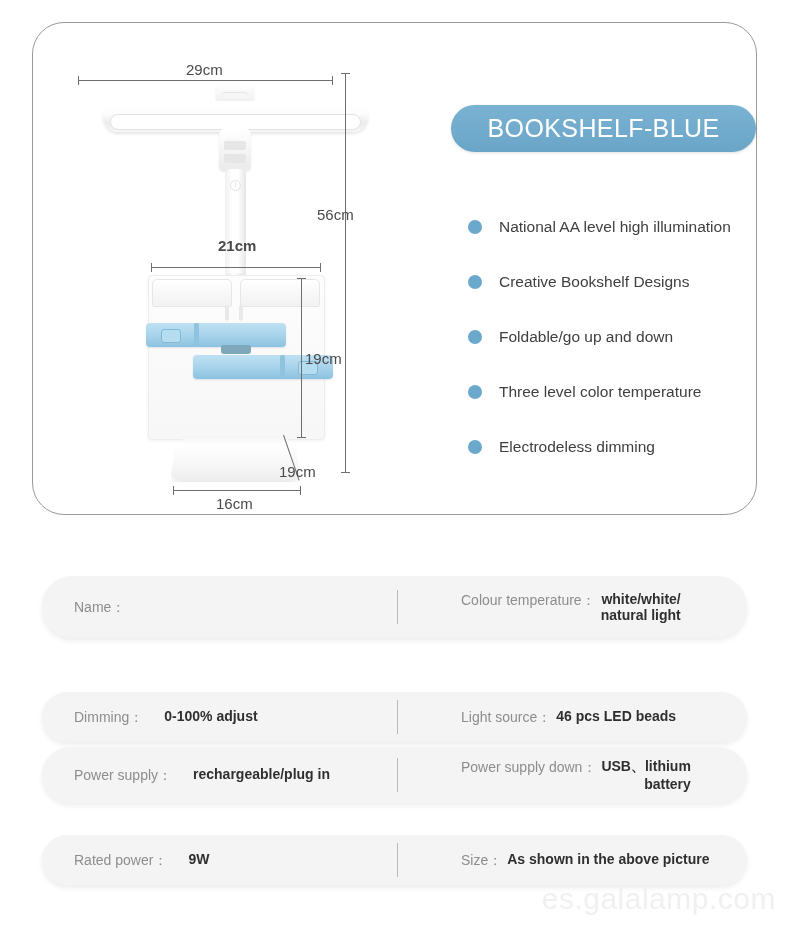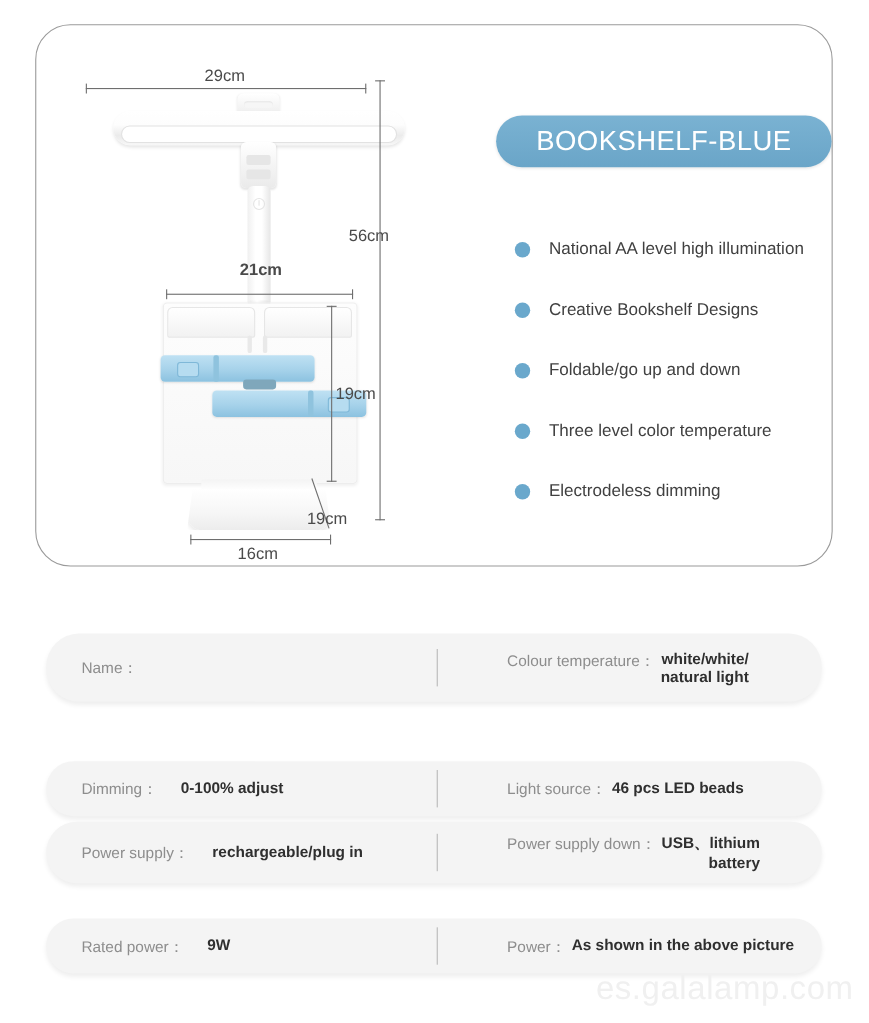--- a/index.html
+++ b/index.html
@@ -513,18 +513,18 @@
     </span>
   </div>
 </div>
 
 <div class="spec-row" style="top:835px; height:50px;">
   <div class="spec-cell left">
     <span class="spec-label">Rated power：</span>
     <span class="spec-value">9W</span>
   </div>
   <div class="spec-cell right">
-    <span class="spec-label">Power：</span>
+    <span class="spec-label">Size：</span>
     <span class="spec-value">As shown in the above picture</span>
   </div>
 </div>
 
 <div class="watermark">es.galalamp.com</div>
 
 </body></html>

